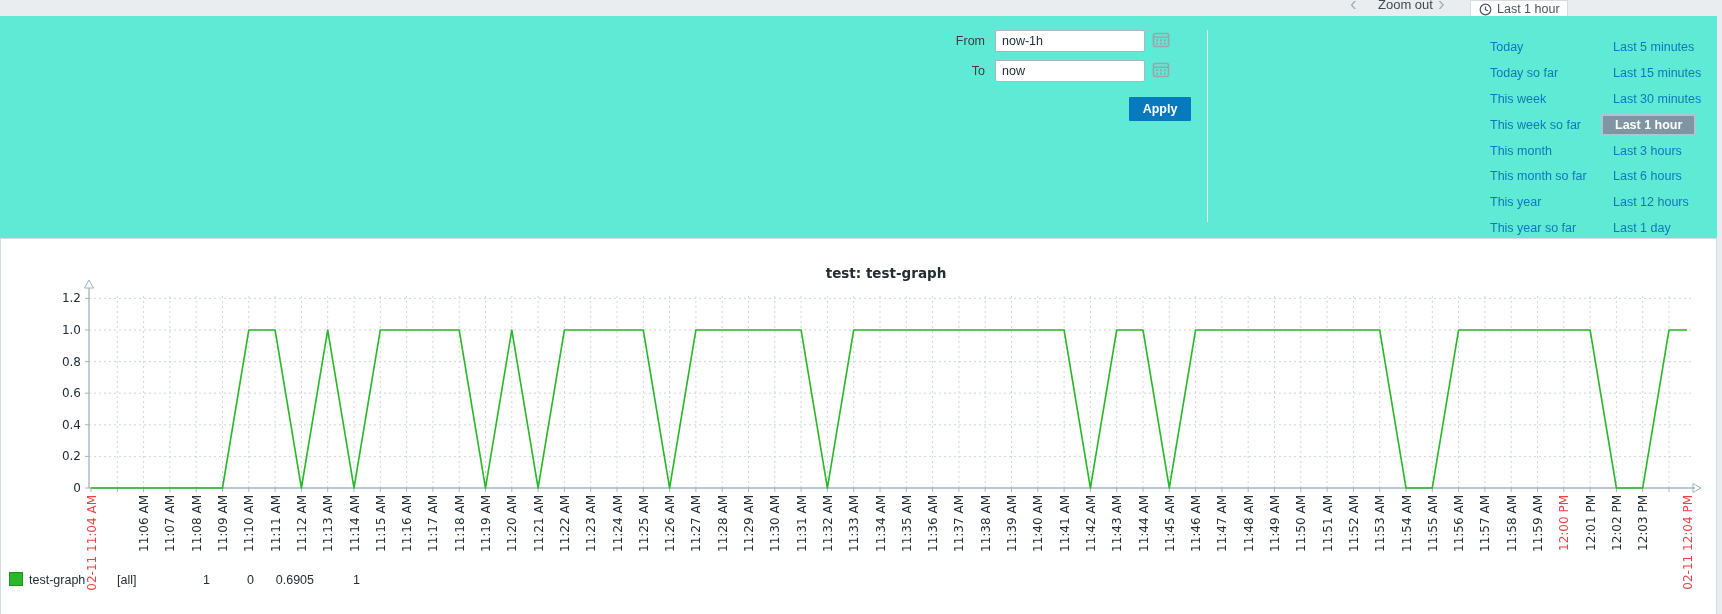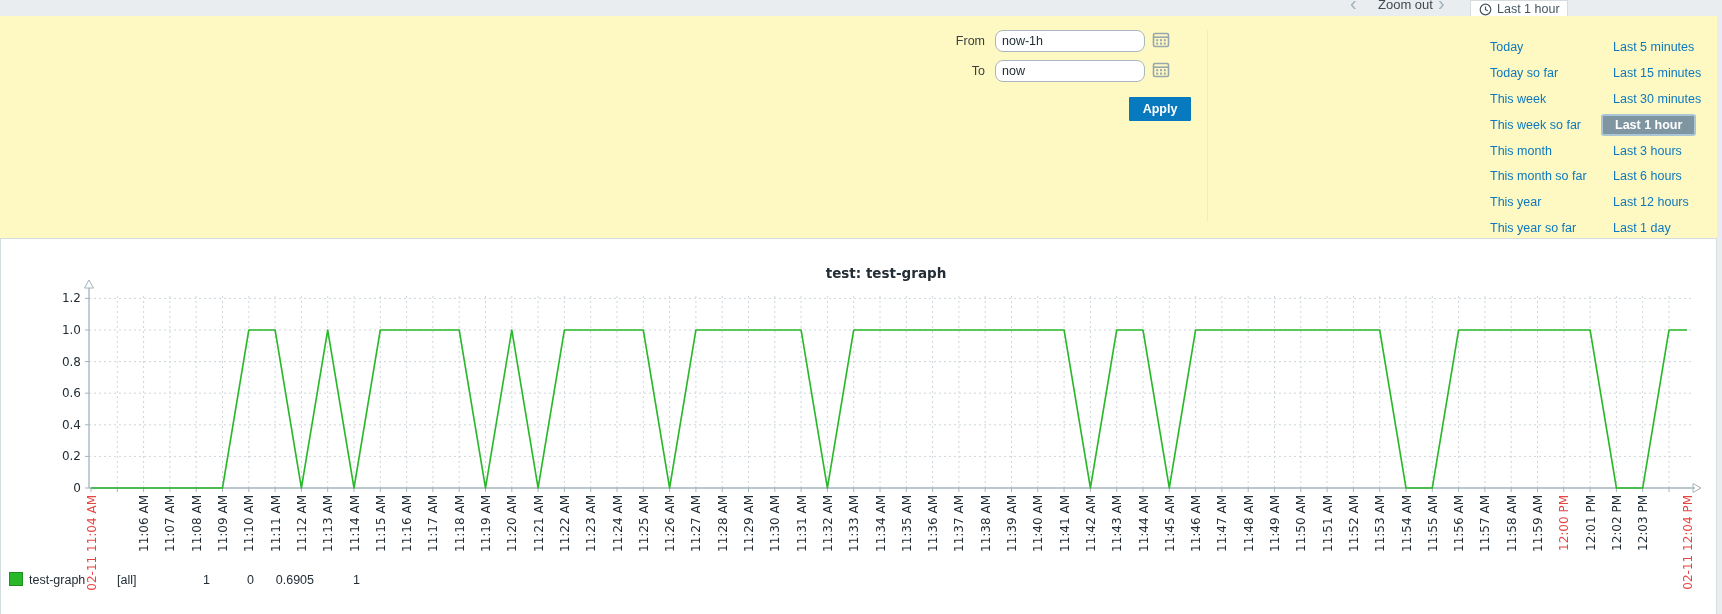--- a/index.html
+++ b/index.html
@@ -15,27 +15,27 @@
   .nav-next{left:1438px;}
   .zoomout{position:absolute;left:1378px;top:-3px;font-size:13px;color:#3f4a50;cursor:pointer;}
   .range-tab{
     position:absolute;left:1470px;top:0;width:98px;height:16px;background:#ffffff;
     border:1px solid #d5dce0;border-bottom:none;display:flex;align-items:flex-start;
     gap:5px;padding:1px 0 0 8px;box-sizing:border-box;font-size:12.5px;color:#45565f;cursor:pointer;
   }
   .range-tab svg{margin-top:1px;}
   
   .filter-panel{
-    position:absolute;left:0;top:16px;width:1717px;height:244px;background:#fef9c3;
+    position:absolute;left:0;top:16px;width:1717px;height:244px;background:#5eead4;
     border-bottom:1px solid #d5dce0;box-sizing:border-box;
   }
   .fp-label{position:absolute;width:125px;text-align:right;font-size:12.5px;color:#383f42;line-height:22px;}
   .fp-input{
     position:absolute;width:150px;height:22px;box-sizing:border-box;border:1px solid #a9b8bf;
-    background:#fff;font-family:"Liberation Sans",sans-serif;font-size:12.5px;color:#1f2c33;padding:0 6px;border-radius:8px;
+    background:#fff;font-family:"Liberation Sans",sans-serif;font-size:12.5px;color:#1f2c33;padding:0 6px;border-radius:2px;
   }
   .cal-btn{position:absolute;width:20px;height:20px;background:none;border:none;padding:0;cursor:pointer;}
   .apply-btn{
     position:absolute;left:1129px;top:81px;width:62px;height:24px;background:#0779be;color:#fff;
     border:none;border-radius:1px;font-family:"Liberation Sans",sans-serif;font-size:12.5px;font-weight:bold;cursor:pointer;
   }
   .fp-divider{position:absolute;left:1207px;top:14px;width:1px;height:192px;background:#e4eaed;}
   .links{position:absolute;left:0;top:18px;width:100%;height:190px;}
   .link-col{position:absolute;top:0;}
   .link-item{height:25.9px;display:flex;align-items:center;font-size:12.5px;}

